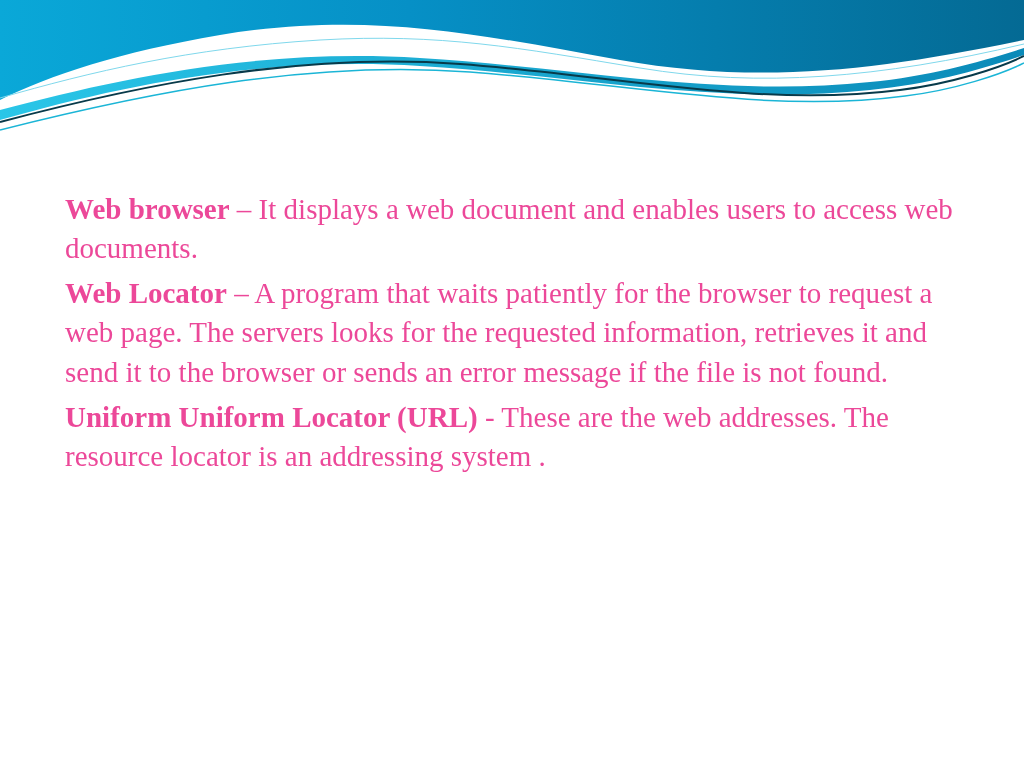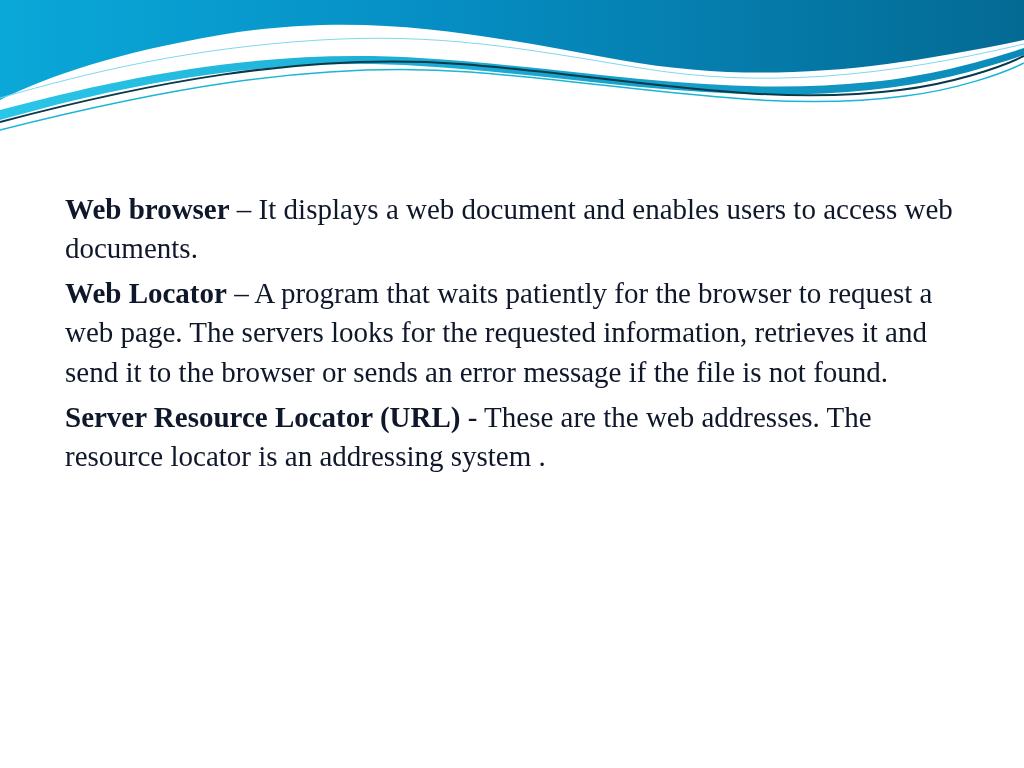--- a/index.html
+++ b/index.html
@@ -20,21 +20,21 @@
     height: 160px;
     pointer-events: none;
   }
   .content {
     position: absolute;
     top: 190px;
     left: 65px;
     width: 900px;
     font-size: 29px;
     line-height: 1.35;
-    color: #0f172a;
+    color: #ec4899;
   }
   .content p {
     margin: 0 0 6px 0;
   }
   .term {
     font-weight: bold;
   }
 </style>
 </head>
 <body>
@@ -64,15 +64,15 @@
 </svg>
 
 <div class="content">
   <p>
     <span class="term">Web browser</span><span> – </span><span>It  displays a web document and enables users to access web documents.</span>
   </p>
   <p>
     <span class="term">Web Locator</span><span> – </span><span>A program that waits patiently for the browser to request a web page. The servers looks for the requested information, retrieves it and send it to the browser or sends an error message if the file is not found.</span>
   </p>
   <p>
-    <span class="term">Server Resource Locator (URL)</span><span> - </span><span>These are the web addresses. The resource locator is an addressing system .</span>
+    <span class="term">Uniform Uniform Locator (URL)</span><span> - </span><span>These are the web addresses. The resource locator is an addressing system .</span>
   </p>
 </div>
 
 </body></html>

